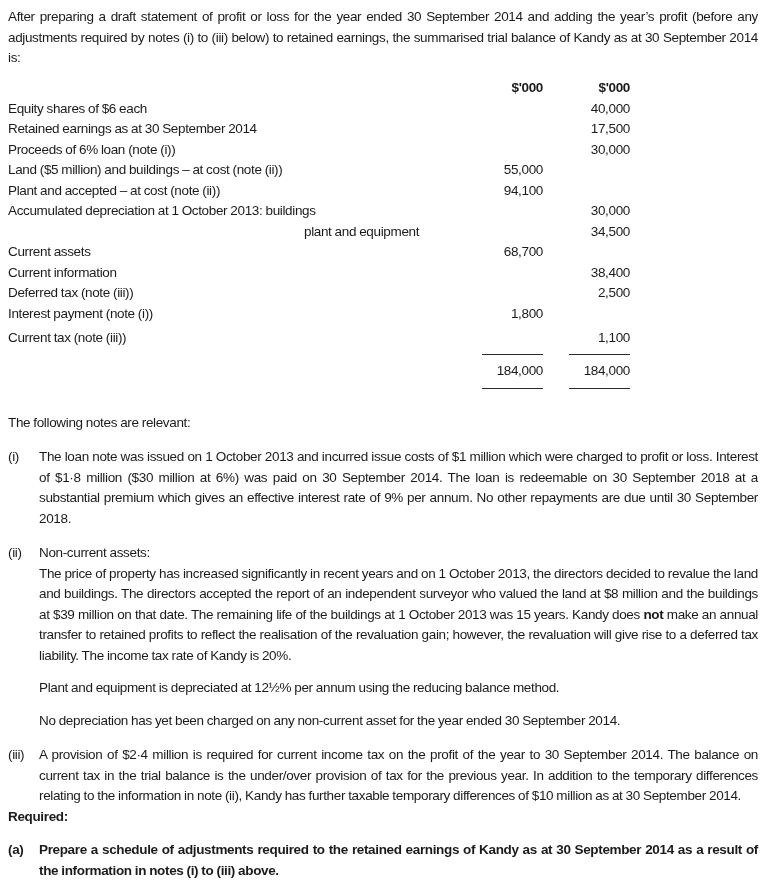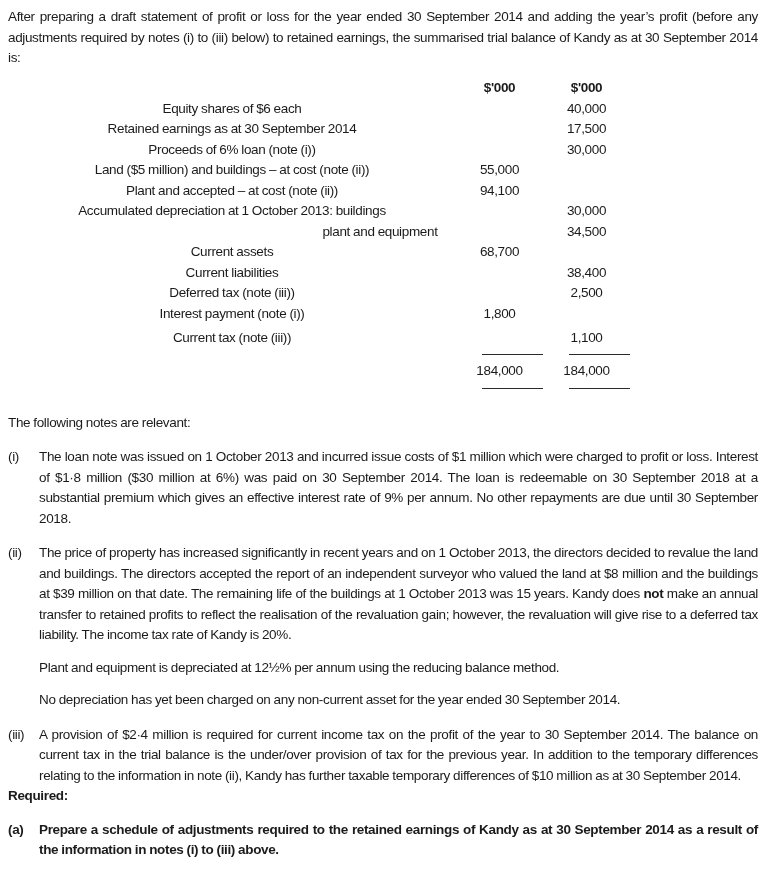--- a/index.html
+++ b/index.html
@@ -9,21 +9,21 @@
     padding:7px 9px 10px 8px;
     font-family:"Liberation Sans", sans-serif;
     font-size:13.5px; line-height:20.5px;
     color:#1b1b1b;
     letter-spacing:-0.35px; word-spacing:-0.3px;
   }
   p.just { text-align:justify; }
 
   
   table.tb { border-collapse:collapse; width:622px; margin-top:9px; }
-  table.tb td { padding:0; vertical-align:bottom;text-align:center; }
+  table.tb td { padding:0; vertical-align:bottom; }
   td.lbl { text-align:left; }
   td.num { text-align:right; width:87px; white-space:nowrap; }
   tr.tb-row td { height:20px; }
   tr.hdr td { font-weight:bold; height:21px; }
   tr.indent td.lbl { padding-left:296px; }
   tr.gap-row td { height:4px; }
   .rule { width:61px; border-top:1.2px solid #2a2a2a; margin-left:auto; }
   tr.rule-row td { height:11px; vertical-align:middle; }
   tr.totals td { height:23px; vertical-align:middle; }
 
@@ -86,21 +86,21 @@
       <td class="lbl">plant and equipment</td>
       <td class="num"></td>
       <td class="num">34,500</td>
     </tr>
     <tr class="tb-row">
       <td class="lbl">Current assets</td>
       <td class="num">68,700</td>
       <td class="num"></td>
     </tr>
     <tr class="tb-row">
-      <td class="lbl">Current liabilities</td>
+      <td class="lbl">Current information</td>
       <td class="num"></td>
       <td class="num">38,400</td>
     </tr>
     <tr class="tb-row">
       <td class="lbl">Deferred tax (note (iii))</td>
       <td class="num"></td>
       <td class="num">2,500</td>
     </tr>
     <tr class="tb-row">
       <td class="lbl">Interest payment (note (i))</td>
@@ -148,20 +148,21 @@
   <div class="note">
     <span class="marker">(i)</span>
     <div class="nbody">
       <p class="just">The loan note was issued on 1 October 2013 and incurred issue costs of $1 million which were charged to profit or loss. Interest of $1·8 million ($30 million at 6%) was paid on 30 September 2014. The loan is redeemable on 30 September 2018 at a substantial premium which gives an effective interest rate of 9% per annum. No other repayments are due until 30 September 2018.</p>
     </div>
   </div>
 
   <div class="note">
     <span class="marker">(ii)</span>
     <div class="nbody">
+      <p style="margin:0;">Non-current assets:</p>
       <p class="just" style="margin-top:0;"><span>The price of property has increased significantly in recent years and on 1 October 2013, the directors decided to revalue the land and buildings. The directors accepted the report of an independent surveyor who valued the land at $8 million and the buildings at $39 million on that date. The remaining life of the buildings at 1 October 2013 was 15 years. Kandy does </span><span class="b">not</span><span> make an annual transfer to retained profits to reflect the realisation of the revaluation gain; however, the revaluation will give rise to a deferred tax liability. The income tax rate of Kandy is 20%.</span></p>
       <p class="just">Plant and equipment is depreciated at 12½% per annum using the reducing balance method.</p>
       <p class="just">No depreciation has yet been charged on any non-current asset for the year ended 30 September 2014.</p>
     </div>
   </div>
 
   <div class="note">
     <span class="marker">(iii)</span>
     <div class="nbody">
       <p class="just">A provision of $2·4 million is required for current income tax on the profit of the year to 30 September 2014. The balance on current tax in the trial balance is the under/over provision of tax for the previous year. In addition to the temporary differences relating to the information in note (ii), Kandy has further taxable temporary differences of $10 million as at 30 September 2014.</p>

